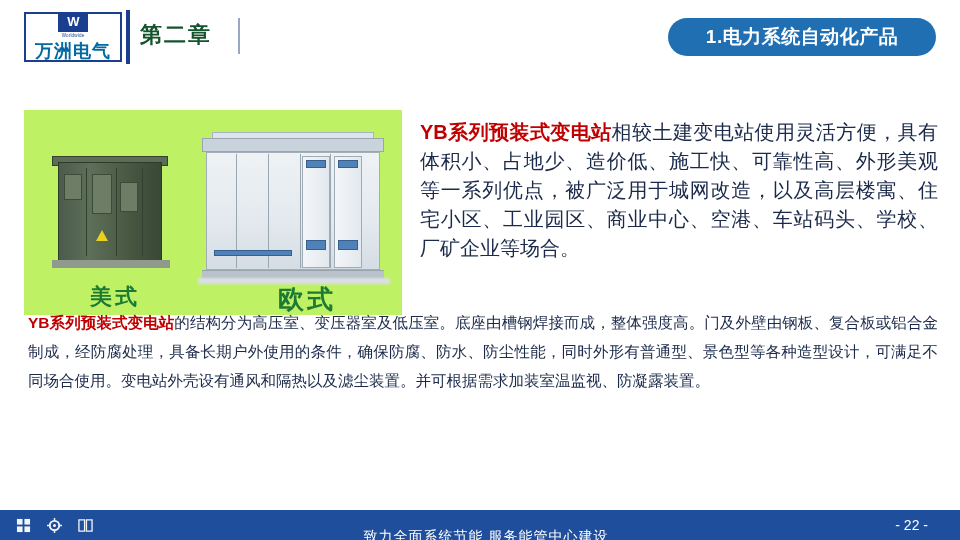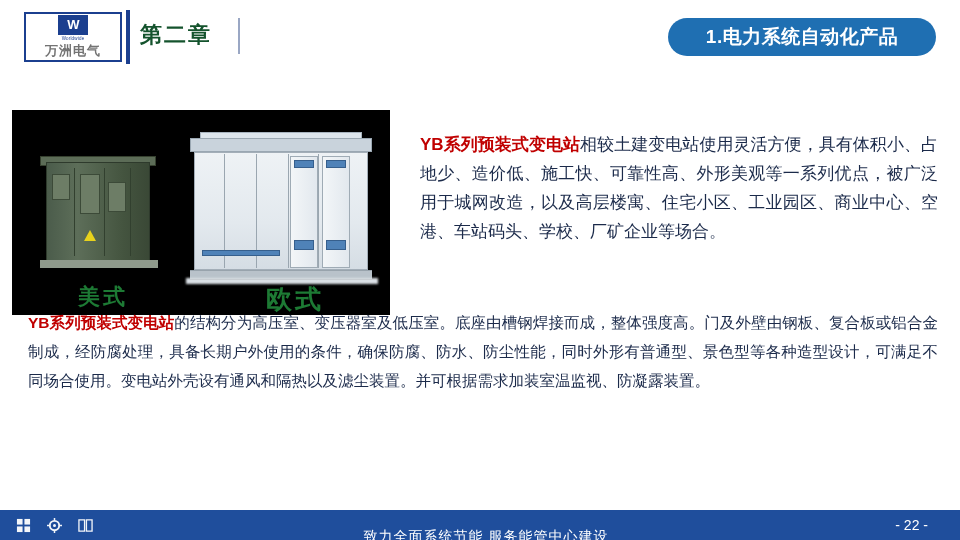--- a/index.html
+++ b/index.html
@@ -54,23 +54,23 @@
     font-weight: bold;
     letter-spacing: -1px;
   }
   .logo-sub {
     font-size: 4.5px;
     color: #1b3f8f;
     letter-spacing: 0.2px;
     margin-top: 1px;
   }
   .logo-text {
-    font-size: 13px;
-    font-weight: bold;
-    color: #737373;
+    font-size: 18px;
+    font-weight: bold;
+    color: #0369a1;
     margin-top: 1px;
     letter-spacing: 1px;
   }
   .header-divider {
     position: absolute;
     left: 126px;
     top: 10px;
     width: 4px;
     height: 54px;
     background: #1b3f8f;
@@ -115,25 +115,25 @@
     align-items: center;
     justify-content: center;
     padding: 12px 20px;
     box-sizing: border-box;
     letter-spacing: 0.5px;
   }
 
   
   .image-panel {
     position: absolute;
-    left: 12px;
+    left: 24px;
     top: 110px;
     width: 378px;
     height: 205px;
-    background: #000000;
+    background: #bef264;
     overflow: hidden;
   }
   
   .us-unit {
     position: absolute;
     left: 28px;
     top: 42px;
     width: 120px;
     height: 118px;
   }
@@ -269,25 +269,24 @@
     color: #1d7a34;
     letter-spacing: 3px;
   }
 
   
   .para-right {
     position: absolute;
     left: 420px;
     top: 118px;
     width: 518px;
-    font-size: 17px;
+    font-size: 20px;
     line-height: 29px;
     color: #1b2a4a;
     text-align: justify;
-    margin-top: 12px;
   }
   .para-bottom {
     position: absolute;
     left: 28px;
     top: 308px;
     width: 910px;
     font-size: 15.5px;
     line-height: 29px;
     color: #1b2a4a;
     text-align: justify;

